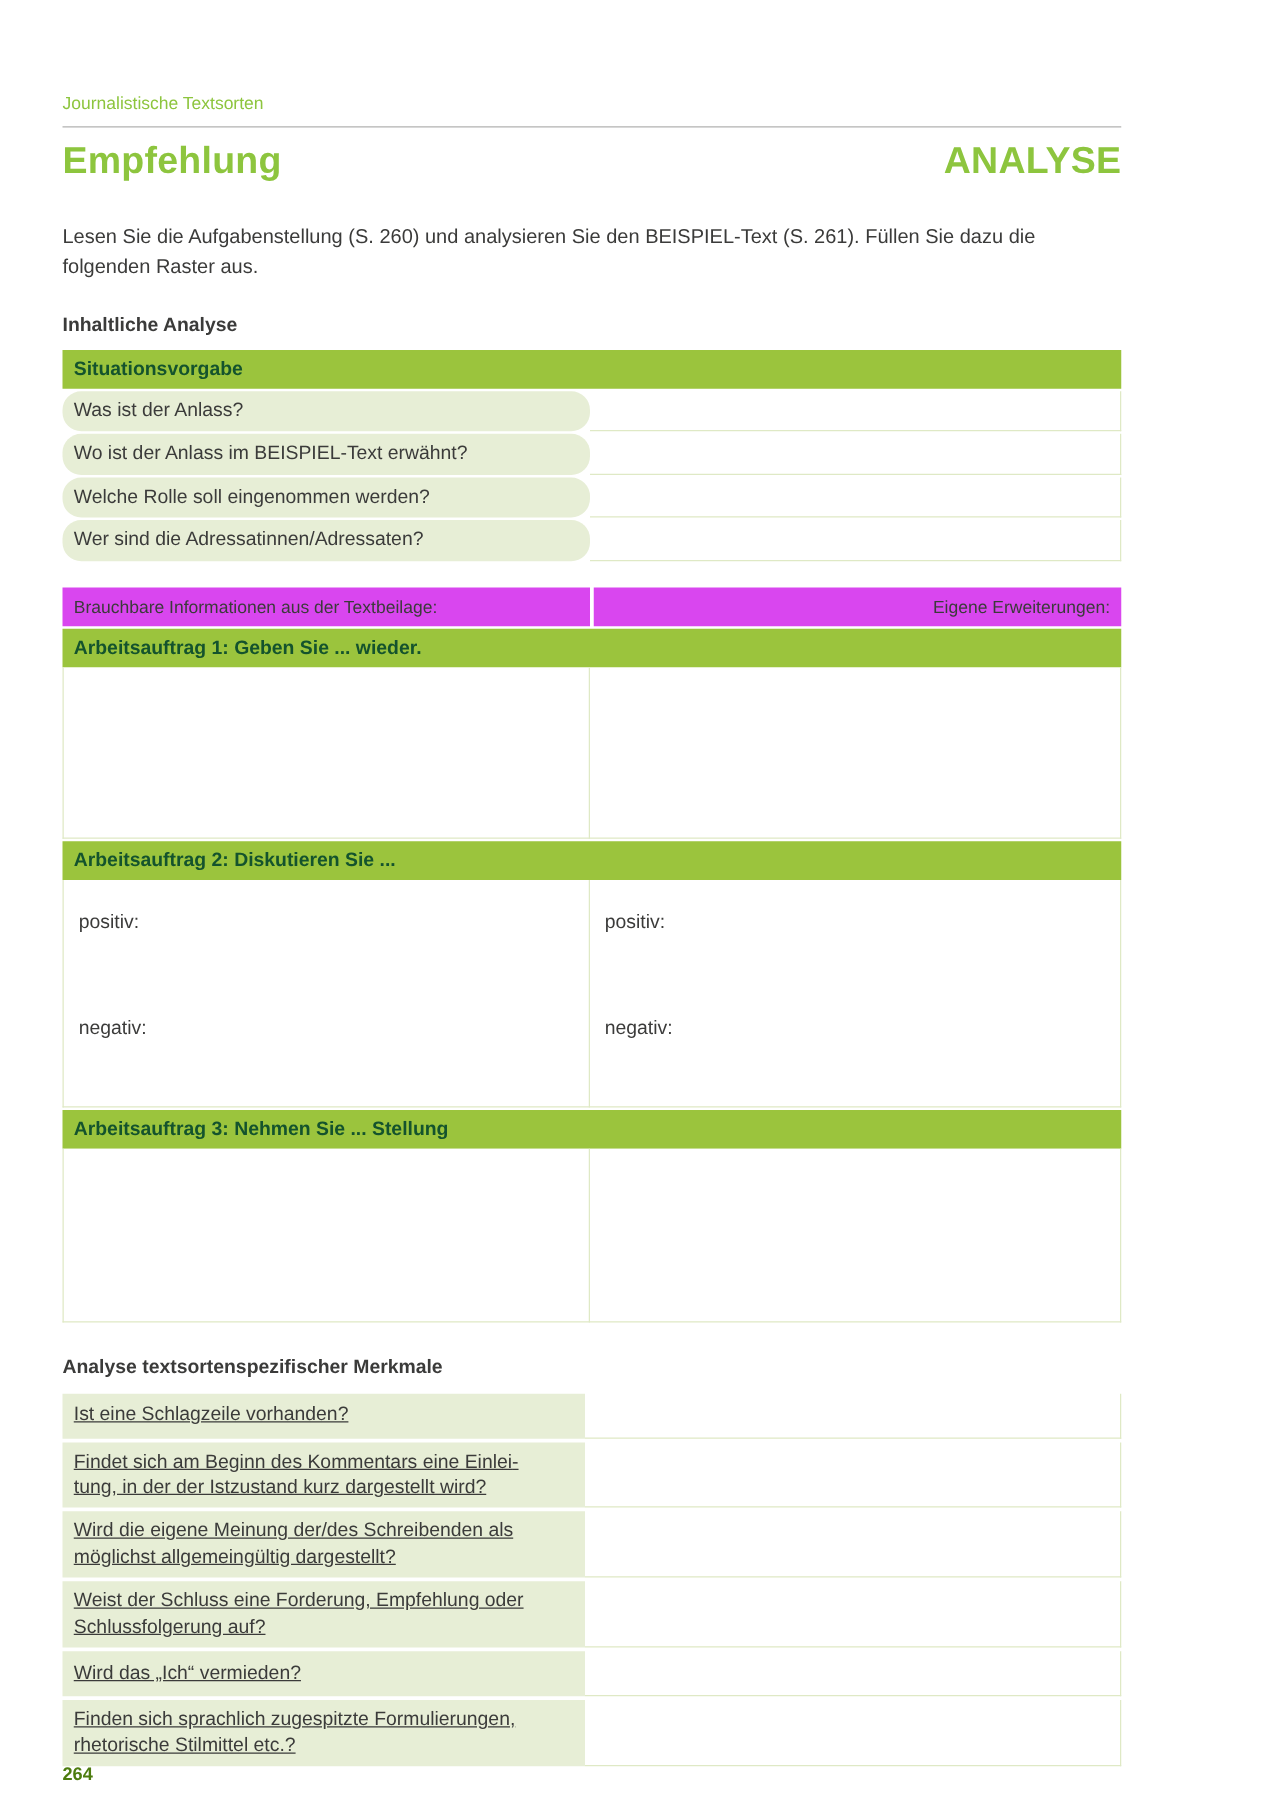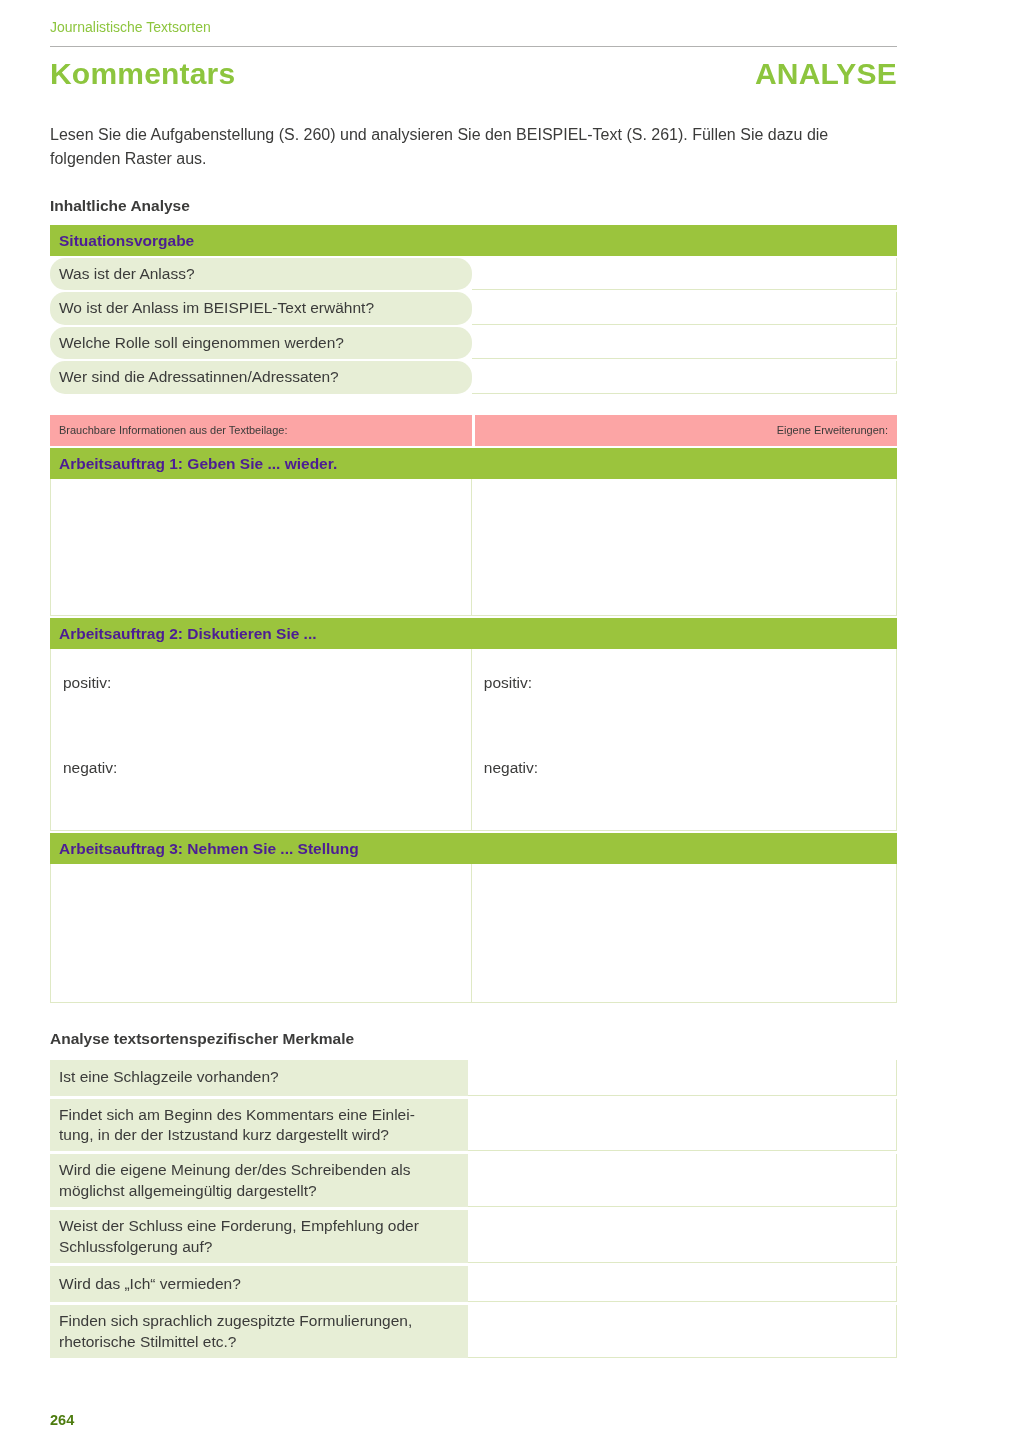--- a/index.html
+++ b/index.html
@@ -6,52 +6,52 @@
   body {
     width: 1018px; height: 1440px;
     font-family: "Liberation Sans", sans-serif;
     color: #3b3b3a;
     position: relative;
     overflow: hidden;
   }
   .content { position: absolute; left: 50px; top: 0; width: 847px; }
 
   
-  .breadcrumb { padding-top: 20px; font-size: 14px; line-height: 1.1; color: #8dc53e; }
+  .breadcrumb { padding-top: 75px; font-size: 14px; line-height: 1.1; color: #8dc53e; }
   .rule { margin-top: 11px; height: 1px; background: #b2b2b1; }
   .title-row { display: flex; justify-content: space-between; align-items: baseline; margin-top: 10px; }
   .title-row h1 { margin: 0; font-size: 30px; font-weight: bold; color: #8dc53e; letter-spacing: 0.2px; }
   .intro { margin: 32px 0 0 0; font-size: 16px; line-height: 1.45; }
 
   
   h2.sec { margin: 27px 0 10px 0; font-size: 15.5px; font-weight: bold; color: #3b3b3a; }
   h2.sec2 { margin: 27px 0 12px 0; }
 
   
   .band {
-    background: #9bc43d; color: #4c1d95;
+    background: #9bc43d; color: #14532d;
     font-size: 15.5px; font-weight: bold;
     padding: 6px 9px; line-height: 19px;
   }
   .row { display: flex; margin-top: 2px; }
   .qcell {
     background: #e7eed6; font-size: 15.5px; line-height: 1.32;
     padding: 6px 24px 6px 9px; box-sizing: border-box;
     display: flex; align-items: center;
   }
   .acell { flex: 1; background: #ffffff; border-right: 1px solid #dfe9c5; border-bottom: 1px solid #dfe9c5; }
   .t1 .qcell { width: 49.8%; min-height: 31px; border-radius: 15px; }
-  .t3 .row { margin-top: 3px; }
+  .t3 .row { margin-top: 3px; text-decoration: underline; }
   .t3 .qcell { width: 49.3%; min-height: 36px; }
 
   
   .t2 { margin-top: 21px; }
   .t2-head { display: flex; margin-bottom: 2px; }
   .t2-head .hcell {
-    background: #fca5a5; font-size: 11px; padding: 6px 9px;
+    background: #d946ef; font-size: 14px; padding: 6px 9px;
     box-sizing: border-box; line-height: 19px;
   }
   .t2-head .hcell.c1 { width: 49.8%; margin-right: 3px; }
   .t2-head .hcell.c2 { flex: 1; text-align: right; }
   .t2 .band { margin-top: 2px; }
   .t2-body { display: flex; }
   .t2-body .bcell {
     background: #ffffff; box-sizing: border-box;
     border: 1px solid #dfe9c5; border-top: none;
   }
@@ -71,21 +71,21 @@
 </style>
 </head>
 <body>
 
 <div class="content">
 
   <div class="breadcrumb">Journalistische Textsorten</div>
   <div class="rule"></div>
 
   <div class="title-row">
-    <h1>Kommentars</h1>
+    <h1>Empfehlung</h1>
     <h1>ANALYSE</h1>
   </div>
 
   <p class="intro">Lesen Sie die Aufgabenstellung (S. 260) und analysieren Sie den BEISPIEL-Text (S. 261). Füllen Sie dazu die folgenden Raster aus.</p>
 
   <h2 class="sec">Inhaltliche Analyse</h2>
 
   <section class="t1">
     <div class="band">Situationsvorgabe</div>
     <div class="row">

